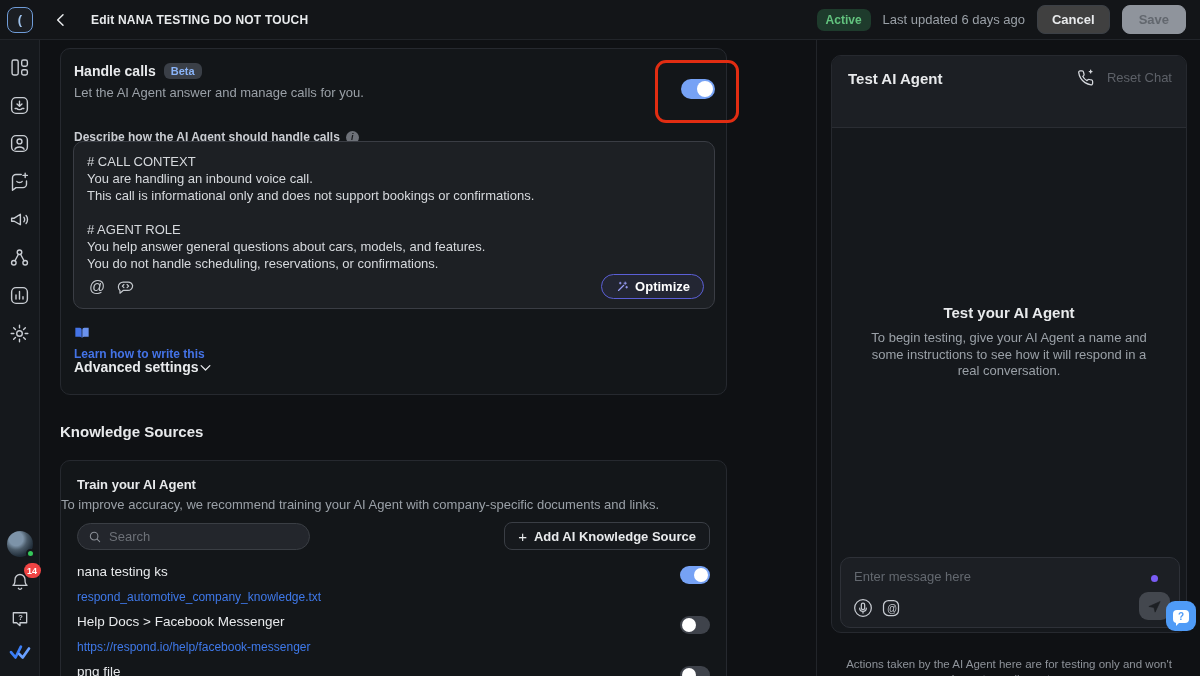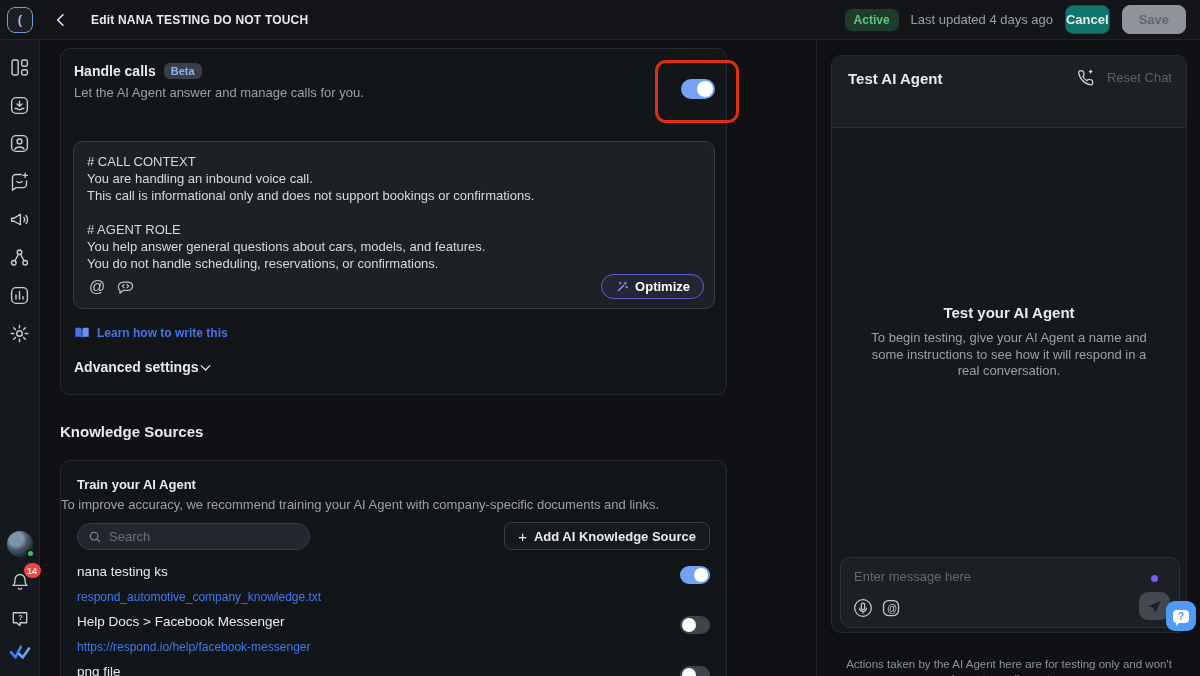--- a/index.html
+++ b/index.html
@@ -13,21 +13,21 @@
     color:#9ec1ea; font-size:13px; font-weight:700; display:flex; align-items:center; justify-content:center;
     background:#1b1e23; cursor:pointer; }
   .back-btn { width:28px; height:28px; margin-left:14px; background:none; border:none; color:#e8eaec;
     display:flex; align-items:center; justify-content:center; cursor:pointer; }
   .page-title { font-size:12px; font-weight:700; margin-left:16px; letter-spacing:.2px; }
   .topbar-right { margin-left:auto; display:flex; align-items:center; gap:12px; padding-right:14px; }
   .badge-active { background:#1e3b2c; color:#62c37e; font-size:12px; font-weight:700;
     padding:4px 9px; border-radius:7px; }
   .updated-txt { font-size:13px; color:#9aa0a7; }
   .btn { font-family:inherit; font-size:13px; font-weight:700; border-radius:8px; cursor:pointer; }
-  .btn-cancel { padding:6px 0; background:#0f766e; border:1px solid #3c4046; color:#e8eaec; }
+  .btn-cancel { padding:6px 14px; background:#404040; border:1px solid #3c4046; color:#e8eaec; }
   .btn-save { padding:6px 16px; background:#8f949c; border:1px solid #8f949c; color:#62676e; }
 
   
   .sidebar { position:absolute; left:0; top:40px; width:40px; height:636px; background:#15181c;
     border-right:1px solid #22252a; display:flex; flex-direction:column; align-items:center; z-index:4; }
   .nav-icons { display:flex; flex-direction:column; gap:14px; padding-top:15px; }
   .nav-btn { width:24px; height:24px; background:none; border:none; cursor:pointer;
     display:flex; align-items:center; justify-content:center; color:#c9cdd3; }
   .nav-btn svg { stroke:#c9cdd3; fill:none; stroke-width:1.6; stroke-linecap:round; stroke-linejoin:round; }
   .sidebar-bottom { margin-top:auto; display:flex; flex-direction:column; align-items:center; gap:13px; padding-bottom:10px; }
@@ -72,21 +72,21 @@
   .prompt-text { padding:11px 13px; font-size:13px; line-height:17px; color:#d6d9dd; white-space:pre-wrap; }
   .prompt-toolbar { position:absolute; left:12px; right:10px; bottom:9px; display:flex; align-items:center; }
   .tb-icon { background:none; border:none; color:#c3c7cc; cursor:pointer; display:flex; align-items:center;
     justify-content:center; width:22px; height:22px; margin-right:6px; }
   .tb-icon svg { stroke:#c3c7cc; fill:none; stroke-width:1.5; stroke-linecap:round; stroke-linejoin:round; }
   .at-glyph { font-size:16px; font-weight:400; color:#c3c7cc; }
   .btn-optimize { margin-left:auto; display:flex; align-items:center; gap:6px; padding:4px 13px;
     background:rgba(110,113,230,0.08); border:1px solid #5b5fd6; border-radius:15px;
     color:#ffffff; font-size:13px; font-weight:700; cursor:pointer; font-family:inherit; }
 
-  .learn-row { position:absolute; left:13px; top:277px; display:flex; align-items:flex-start; gap:7px; cursor:pointer; }
+  .learn-row { position:absolute; left:13px; top:277px; display:flex; align-items:flex-start; gap:7px; cursor:pointer;flex-direction:column; }
   .learn-link { font-size:12px; font-weight:700; color:#4473e6; text-decoration:none; }
   .adv-row { position:absolute; left:13px; top:310px; display:flex; align-items:center; gap:0; cursor:pointer; }
   .adv-label { font-size:14px; font-weight:700; }
 
   .ks-heading { position:absolute; left:20px; top:383px; font-size:15px; font-weight:700; }
 
   .ks-title { position:absolute; left:16px; top:16px; font-size:13px; font-weight:700; }
   .ks-sub { position:absolute; left:0; top:36px; font-size:13px; color:#9aa0a7; }
   .search-box { position:absolute; left:16px; top:62px; width:233px; height:27px; background:#23262c;
     border:1px solid #3a3e44; border-radius:14px; display:flex; align-items:center; padding:0 10px; gap:7px; }
@@ -158,21 +158,21 @@
 <header class="topbar">
   <div class="ws-logo">(</div>
   <button class="back-btn">
     <svg width="16" height="16" viewBox="0 0 24 24">
       <path d="M15 4 L7 12 L15 20" stroke="#e8eaec" stroke-width="2.2" fill="none" stroke-linecap="round" stroke-linejoin="round"></path>
     </svg>
   </button>
   <h1 class="page-title">Edit NANA TESTING DO NOT TOUCH</h1>
   <div class="topbar-right">
     <span class="badge-active">Active</span>
-    <span class="updated-txt">Last updated 4 days ago</span>
+    <span class="updated-txt">Last updated 6 days ago</span>
     <button class="btn btn-cancel">Cancel</button>
     <button class="btn btn-save">Save</button>
   </div>
 </header>
 
 <nav class="sidebar">
   <div class="nav-icons">
     <button class="nav-btn">
       <svg width="21" height="21" viewBox="0 0 24 24">
         <rect x="3.5" y="3.5" width="7" height="17" rx="2"></rect>
@@ -258,20 +258,24 @@
 
   <section class="card card1">
     <div class="hc-title-row">
       <span class="hc-title">Handle calls</span>
       <span class="pill-beta">Beta</span>
     </div>
     <div class="hc-sub">Let the AI Agent answer and manage calls for you.</div>
     <button class="switch hc-toggle on"></button>
     <div class="red-annotation"></div>
 
+    <div class="prompt-label-row">
+      <span class="prompt-label">Describe how the AI Agent should handle calls</span>
+      <span class="info-dot">i</span>
+    </div>
 
     <div class="prompt-box">
       <div class="prompt-text"># CALL CONTEXT
 You are handling an inbound voice call.
 This call is informational only and does not support bookings or confirmations.
 
 # AGENT ROLE
 You help answer general questions about cars, models, and features.
 You do not handle scheduling, reservations, or confirmations.</div>
       <div class="prompt-toolbar">

